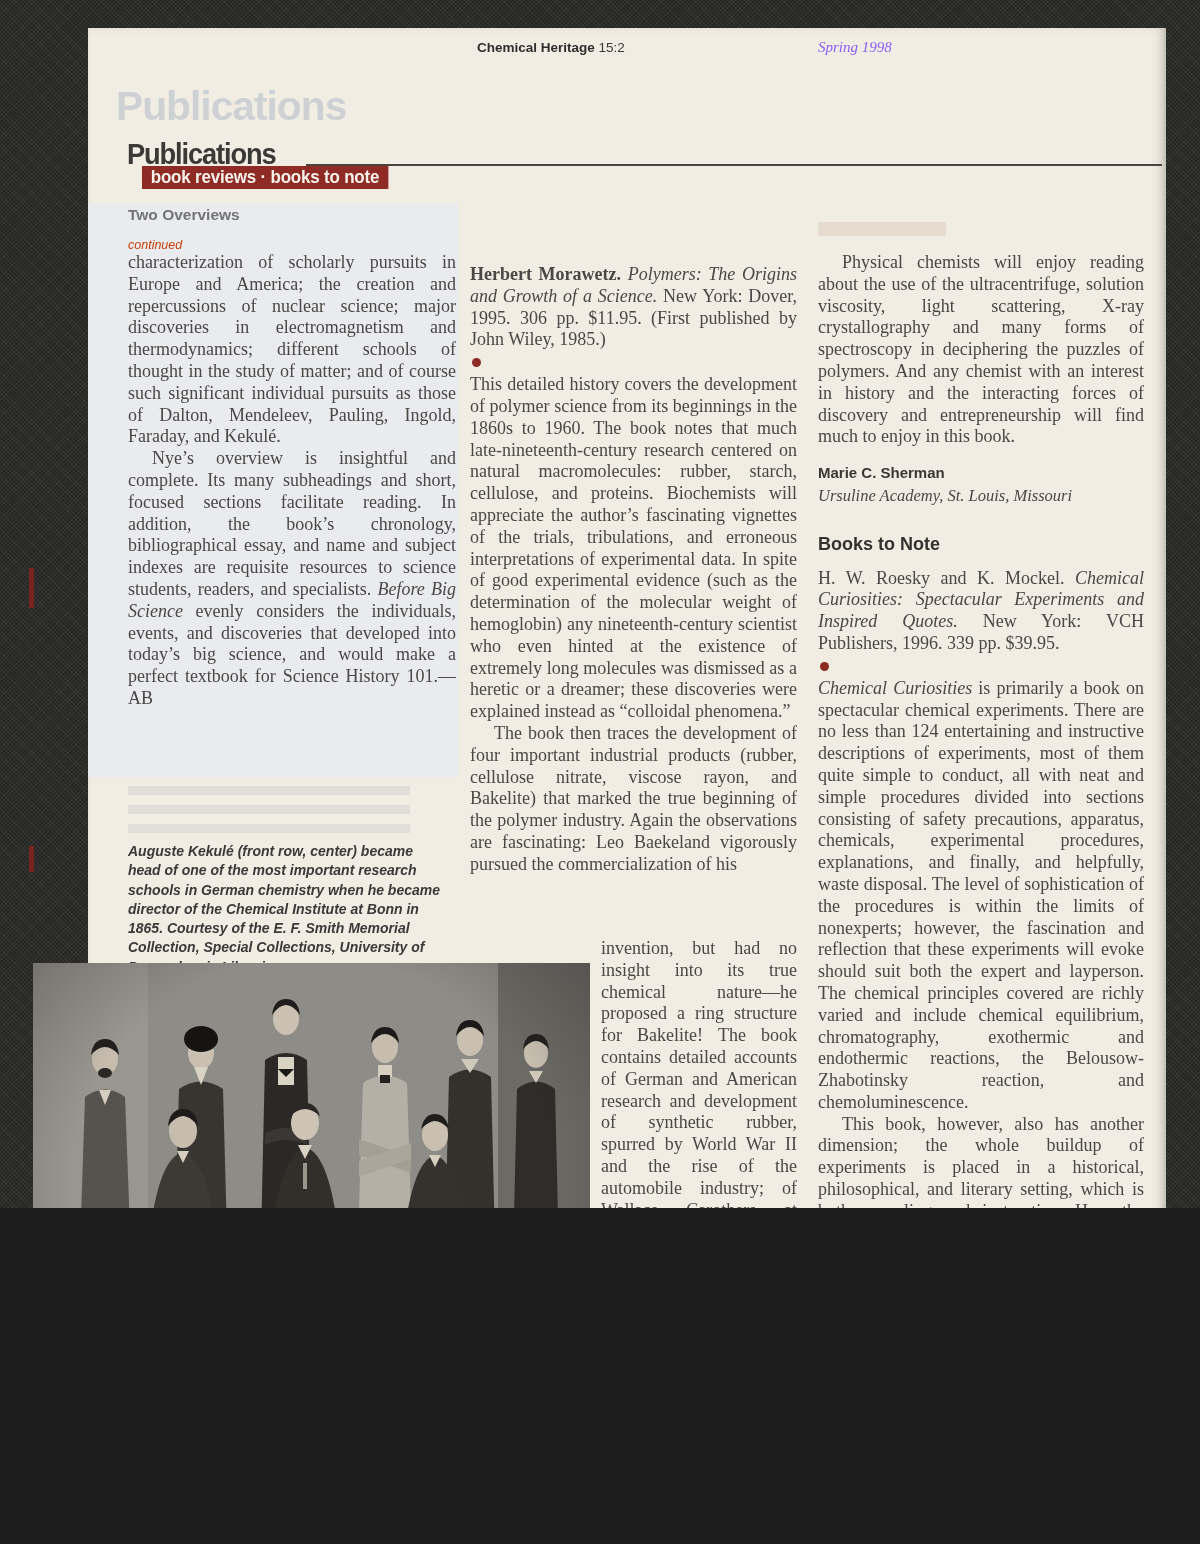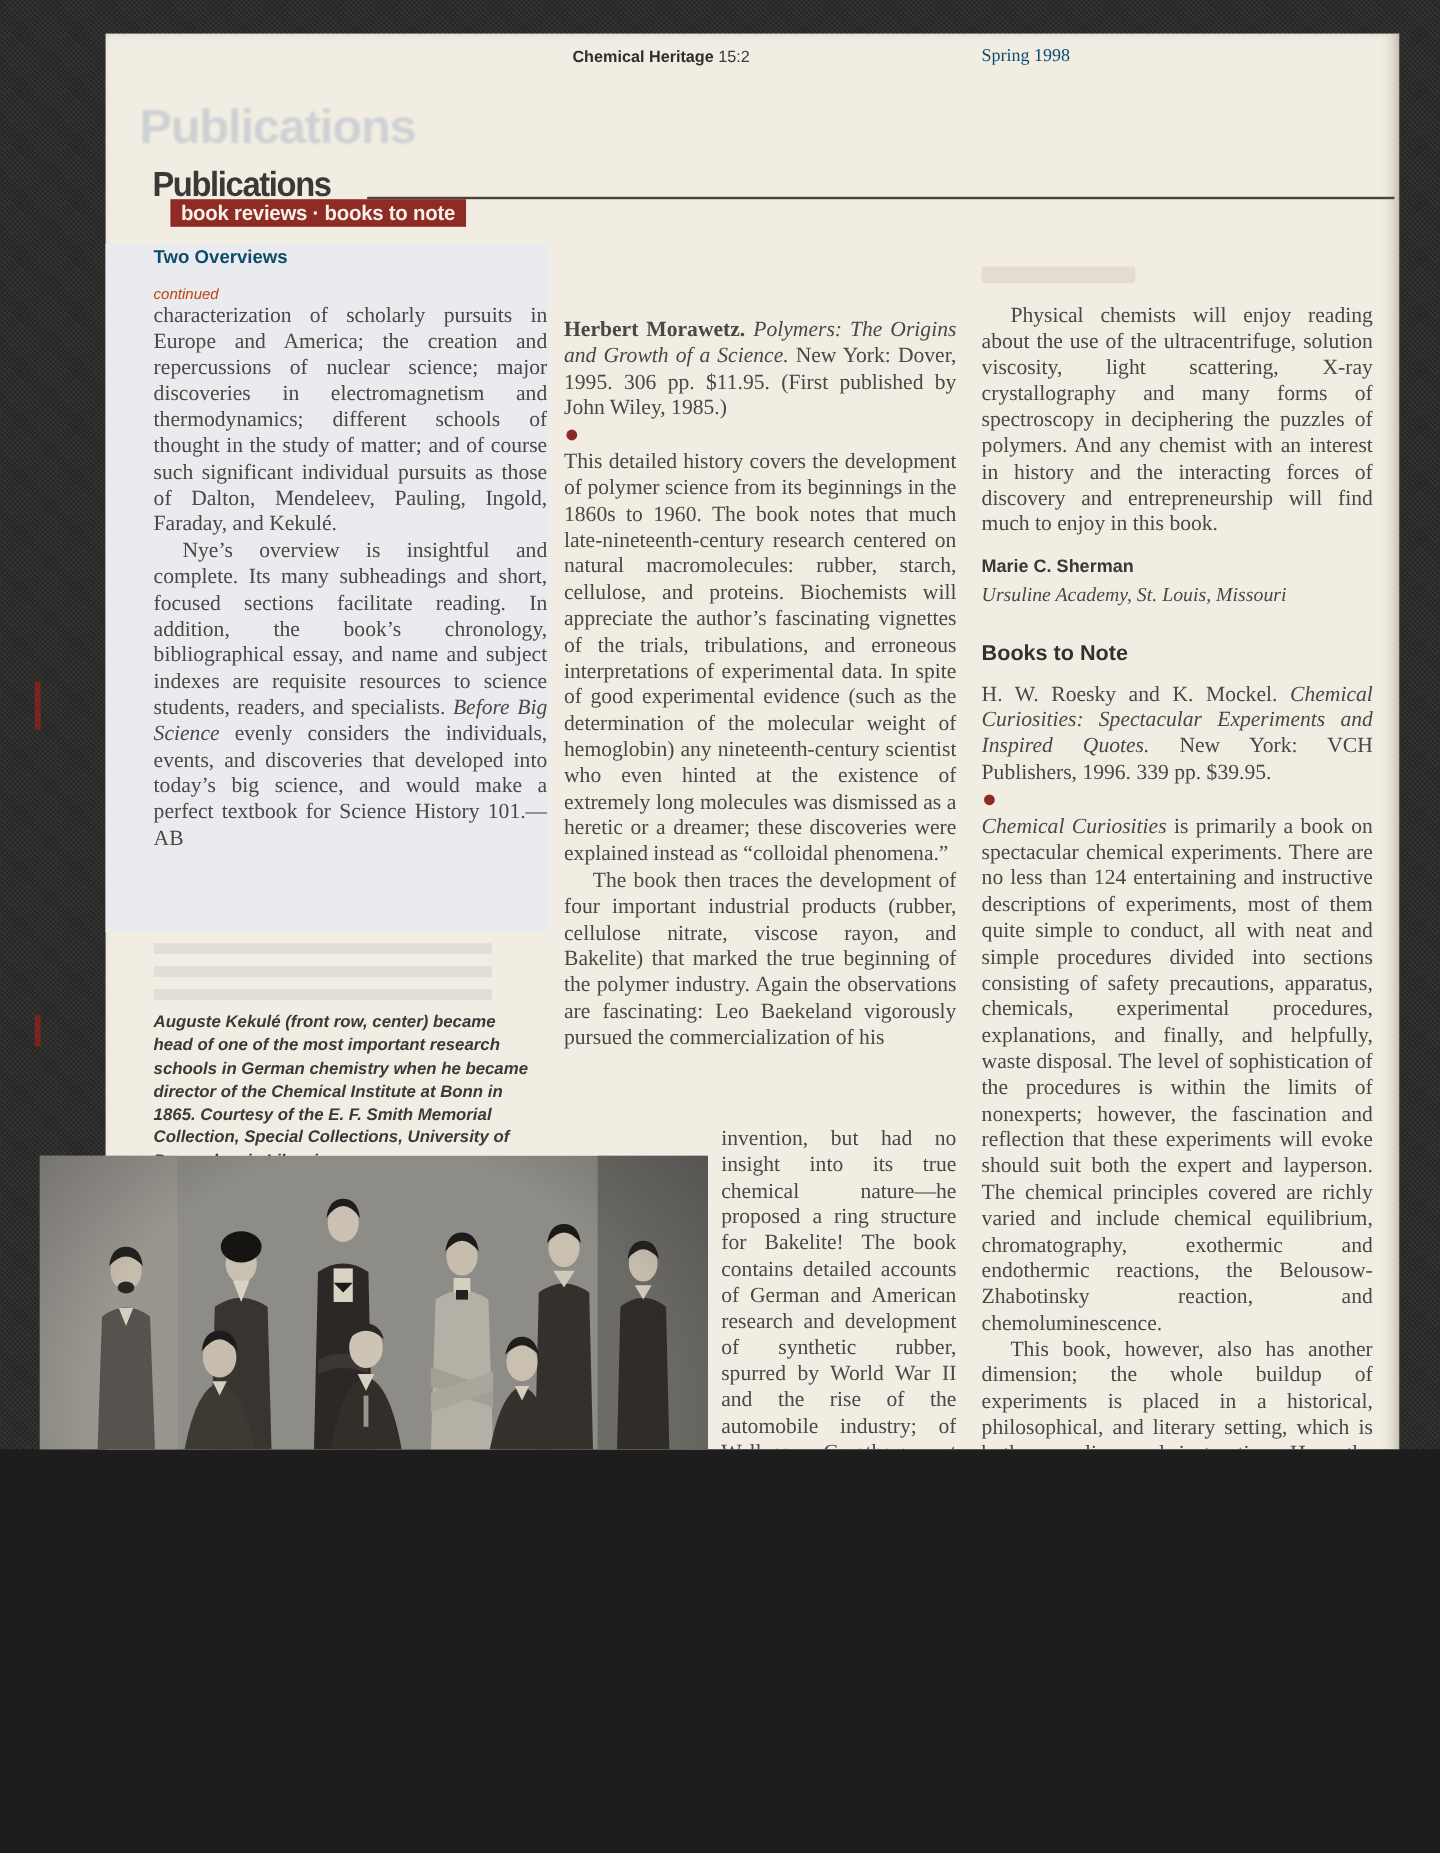--- a/index.html
+++ b/index.html
@@ -12,21 +12,21 @@
   .page-edges{position:absolute;left:28px;top:26px;width:62px;height:1488px;
     background:repeating-linear-gradient(90deg,#f6f4ee 0 3px,#cfccc2 3px 4px,#ecead e 4px 8px,#b5b2a9 8px 9px,#efede5 9px 13px);}
   .red-tab{position:absolute;width:5px;background:#79241e;}
   .page{position:absolute;left:88px;top:28px;width:1078px;height:1484px;background:#f1ede2;
     box-shadow:inset -8px 0 14px -8px rgba(60,50,40,.45), inset 0 -6px 10px -6px rgba(60,50,40,.35);}
 
   
   .hdr-journal{position:absolute;left:477px;top:40px;font-family:"Liberation Sans",sans-serif;font-size:13.5px;color:#2f2e2c;}
   .hdr-journal .jt{font-weight:bold;}
   .hdr-journal .ji{font-weight:normal;color:#3c3b39;}
-  .hdr-season{position:absolute;left:818px;top:39px;font-size:15px;color:#0c4a6e;}
+  .hdr-season{position:absolute;left:818px;top:39px;font-style:italic;font-size:15px;color:#8b5cf6;}
 
   
   .ghost-title{position:absolute;left:116px;top:84px;font-family:"Liberation Sans",sans-serif;
     font-weight:bold;font-size:40px;letter-spacing:-1px;color:#c9cdd2;opacity:.85;filter:blur(.7px);transform:scaleX(1.02);transform-origin:left;}
   .ghost-banner{position:absolute;left:152px;top:121px;width:330px;height:37px;background:rgba(160,70,58,0.07);
     font-family:"Liberation Sans",sans-serif;font-weight:bold;font-size:29px;color:rgba(255,253,248,.85);
     filter:blur(.8px);padding-left:8px;line-height:37px;}
   .ghost-bars-caption{position:absolute;left:128px;top:786px;width:282px;height:52px;
     background:repeating-linear-gradient(180deg,rgba(110,120,145,.13) 0 9px,transparent 9px 19px);}
   .ghost-bar-right{position:absolute;left:818px;top:222px;width:128px;height:14px;background:rgba(160,110,95,.14);border-radius:2px;}
@@ -35,21 +35,21 @@
   .title{position:absolute;left:127px;top:138px;font-family:"Liberation Sans",sans-serif;
     font-weight:bold;font-size:29px;letter-spacing:-1.2px;color:#3b3936;transform:scaleX(.94);transform-origin:left;}
   .rule{position:absolute;left:306px;top:164px;width:856px;height:2px;background:#4a443e;}
   .banner{position:absolute;left:142px;top:166px;height:23px;background:#8e2b25;color:#f6f2ea;
     font-family:"Liberation Sans",sans-serif;font-weight:bold;font-size:17.5px;letter-spacing:-0.2px;
     line-height:23px;padding:0 9px;transform:scaleX(.97);transform-origin:left;}
 
   .tint-box{position:absolute;left:88px;top:203px;width:370px;height:574px;background:#e9ebee;}
 
   
-  .sec-head{position:absolute;left:128px;top:206px;font-family:"Liberation Sans",sans-serif;font-weight:bold;font-size:15.5px;color:#0c4a6e;}
+  .sec-head{position:absolute;left:128px;top:206px;font-family:"Liberation Sans",sans-serif;font-weight:bold;font-size:15.5px;color:#737373;}
   .sec-cont{position:absolute;left:128px;top:226px;font-family:"Liberation Sans",sans-serif;font-style:italic;font-size:12.5px;color:#c2410c;margin-top:12px;}
 
   .col{position:absolute;font-size:18px;line-height:21.8px;color:#4a4845;text-align:justify;}
   .col p{margin:0;}
   .col p.indent{text-indent:24px;}
   .col1{left:128px;top:252px;width:328px;height:530px;overflow:hidden;}
   .col2{left:470px;top:252px;width:327px;height:708px;overflow:hidden;}
   .col2wrap{left:601px;top:938px;width:196px;height:530px;overflow:hidden;}
   .col3{left:818px;top:252px;width:326px;height:1256px;overflow:hidden;}
 

